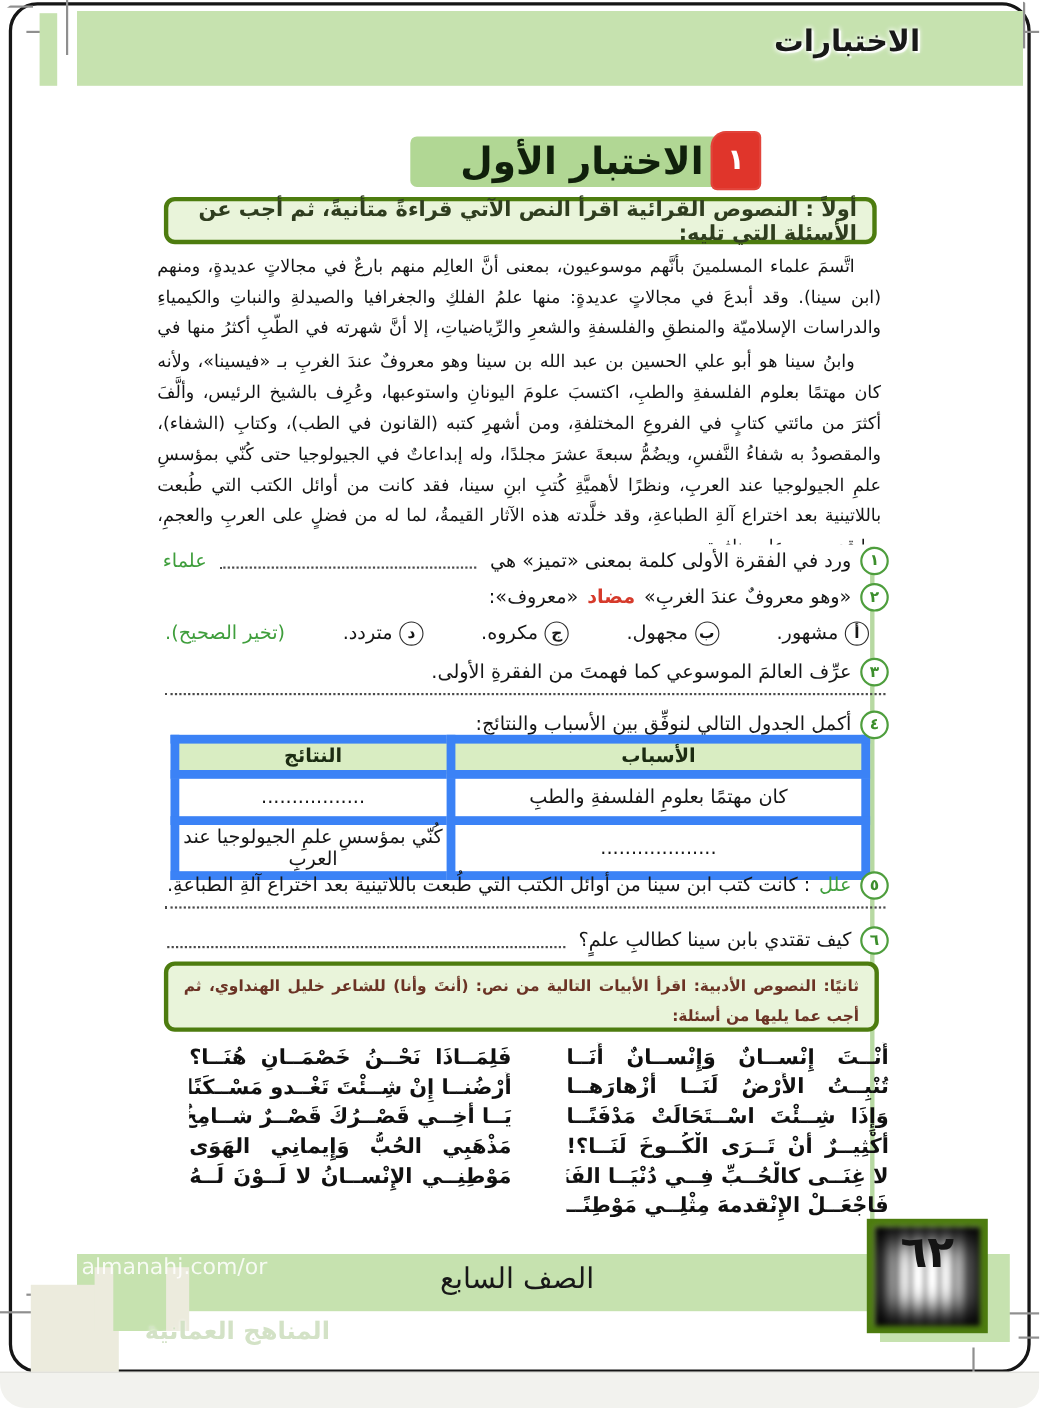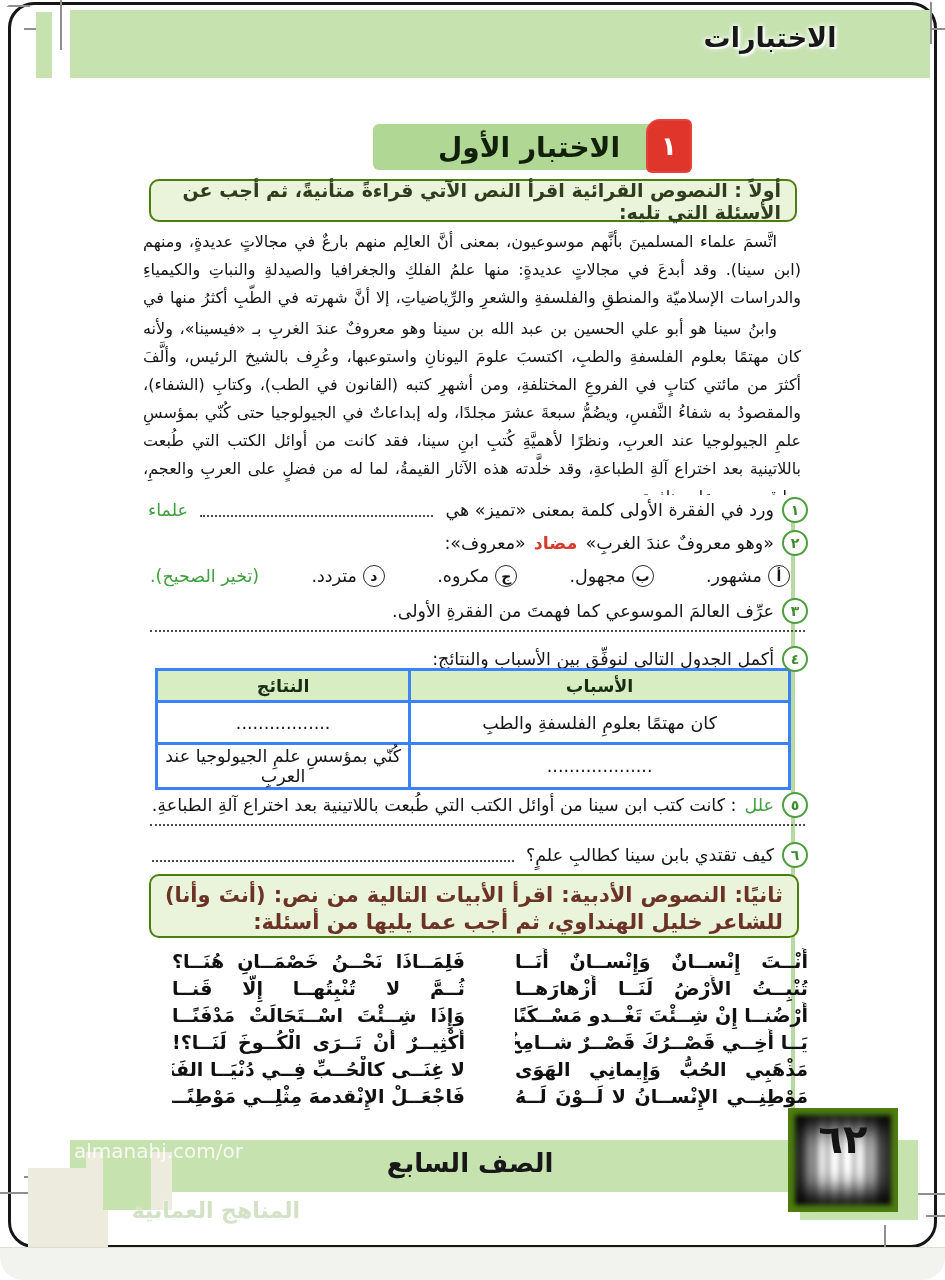--- a/index.html
+++ b/index.html
@@ -14,31 +14,31 @@
   .mark{background:#8f8f8f;}
 
   
   .top-band{left:70px;top:10px;width:860px;height:68px;background:#c6e2af;}
   .left-strip{left:36px;top:12px;width:16px;height:66px;background:#c6e2af;}
   .banner-title{right:25px;top:22px;width:300px;text-align:center;font-size:27px;font-weight:bold;color:#181818;
     text-shadow:0 0 5px #fff,0 0 6px #fff,2px 2px 1px rgba(255,255,255,.9);}
 
   
   .title-box{left:373px;top:124px;width:312px;height:46px;background:#b1d794;border-radius:6px;
-    display:flex;align-items:center;justify-content:center;font-size:28px;font-weight:bold;color:#10200b;}
+    display:flex;align-items:center;justify-content:center;font-size:34px;font-weight:bold;color:#10200b;}
   .red-badge{left:646px;top:119px;width:46px;height:54px;background:#e0352b;border-radius:14px 6px 6px 6px;
     display:flex;align-items:center;justify-content:center;color:#fff;font-size:26px;font-weight:bold;
     box-shadow:inset 0 0 0 2px rgba(255,255,255,.08);}
 
   
-  .sec-header{background:#e9f4da;border:2px solid #4d7c0f;border-radius:10px;padding:6px 14px;
+  .sec-header{background:#e9f4da;border:4px solid #4d7c0f;border-radius:10px;padding:6px 14px;
     font-weight:bold;}
   .sec1{left:149px;top:179px;width:648px;height:43px;font-size:19px;color:#2f3d1f;
     display:flex;align-items:center;}
-  .sec2{left:149px;top:874px;width:650px;height:64px;font-size:21px;color:#6b3325;line-height:27px;
+  .sec2{left:149px;top:874px;width:650px;height:64px;font-size:14px;color:#6b3325;line-height:27px;
     text-align:justify;}
 
   
   .passage{width:658px;color:#141414;font-size:16px;line-height:28px;text-align:justify;overflow:hidden;}
   .p1{left:143px;top:228px;height:86px;text-indent:24px;}
   .p2{left:143px;top:315px;height:180px;text-indent:24px;}
 
   
   .q-line{left:791px;top:497px;width:4px;height:640px;background:#b7d9a2;}
 
@@ -53,34 +53,34 @@
 
   
   .opt-row{left:150px;top:560px;width:640px;height:32px;display:flex;align-items:center;
     justify-content:space-between;font-size:17.5px;color:#161616;}
   .opt{display:flex;align-items:center;gap:6px;}
   .opt-letter{width:22px;height:22px;border:1.6px solid #2b2b2b;border-radius:50%;display:flex;
     align-items:center;justify-content:center;font-size:14px;font-weight:bold;}
 
   
   .qtable{left:155px;top:668px;width:636px;border-collapse:collapse;}
-  .qtable td,.qtable th{border:3px solid #3b82f6;font-size:17.5px;text-align:center;vertical-align:middle;}
+  .qtable td,.qtable th{border:8px solid #3b82f6;font-size:17.5px;text-align:center;vertical-align:middle;}
   .qtable th{background:#d9edc2;height:32px;color:#1c2c12;font-weight:bold;}
   .qtable td{height:42px;color:#161616;background:#fff;}
   .col-causes{width:60%;margin-left:27px;}
   .col-results{width:40%;}
 
   
   .poem{left:150px;top:948px;width:658px;display:grid;grid-template-columns:1fr 1fr;column-gap:28px;
     row-gap:0;font-size:19px;font-weight:bold;color:#111;}
   .hemi{line-height:27px;height:27px;text-align:justify;text-align-last:justify;white-space:nowrap;overflow:hidden;margin-left:22px;}
 
   
   .footer-bar{left:70px;top:1140px;width:800px;height:52px;background:#c6e2af;}
-  .footer-title{left:70px;top:1148px;width:800px;text-align:center;font-size:26px;font-weight:bold;color:#181818;}
+  .footer-title{left:70px;top:1148px;width:800px;text-align:center;font-size:26px;font-weight:normal;color:#181818;}
 
   
   .green-block{left:800px;top:1140px;width:118px;height:80px;background:#c6e2af;}
   .pagenum-box{left:788px;top:1108px;width:110px;height:104px;background:#4d7c0f;z-index:5;}
   .streaks{position:absolute;left:7px;top:7px;right:7px;bottom:7px;
     background:repeating-linear-gradient(90deg,#ffffff 0 5px,#9a9a9a 6px 8px,#ffffff 9px 13px);
     filter:blur(2.5px);box-shadow:inset 0 0 22px 14px #000;}
   .pagenum{position:absolute;left:0;top:8px;width:100%;text-align:center;font-size:40px;font-weight:bold;
     color:#141414;filter:blur(0.7px);letter-spacing:8px;}
 
@@ -197,21 +197,20 @@
     <span>كيف تقتدي بابن سينا كطالبِ علمٍ؟</span>
     <span class="dotfill"></span>
   </div>
 
   <div class="abs sec-header sec2">ثانيًا: النصوص الأدبية: اقرأ الأبيات التالية من نص: (أنتَ وأنا) للشاعر خليل الهنداوي، ثم أجب عما يليها من أسئلة:</div>
 
   <div class="abs poem">
     <div class="hemi">أَنْــتَ إِنْســانٌ وَإِنْســانٌ أَنَــا</div>
     <div class="hemi">فَلِمَــاذَا نَحْــنُ خَصْمَــانِ هُنَــا؟</div>
     <div class="hemi">تُنْبِــتُ الأَرْضُ لَنَــا أَزْهارَهــا</div>
-    <div class="hemi">ثُــمَّ لا تُنْبِتُهــا إِلَّا قَنــا</div>
     <div class="hemi">أَرْضُنــا إِنْ شِــئْتَ تَغْــدو مَسْــكَنًا</div>
     <div class="hemi">وَإِذَا شِــئْتَ اسْــتَحَالَتْ مَدْفَنًــا</div>
     <div class="hemi">يَــا أَخِــي قَصْــرُكَ قَصْــرٌ شــامِخٌ</div>
     <div class="hemi">أَكْثِيــرٌ أَنْ تَــرَى الْكُــوخَ لَنَــا؟!</div>
     <div class="hemi">مَذْهَبِي الحُبُّ وَإِيمانِي الهَوَى</div>
     <div class="hemi">لا غِنَــى كالْحُــبِّ فِــي دُنْيَــا الفَنَــا</div>
     <div class="hemi">مَوْطِنِــي الإِنْســانُ لا لَــوْنَ لَــهُ</div>
     <div class="hemi">فَاجْعَــلْ الإِنْقدمهَ مِثْلِــي مَوْطِنًــا</div>
   </div>
 

